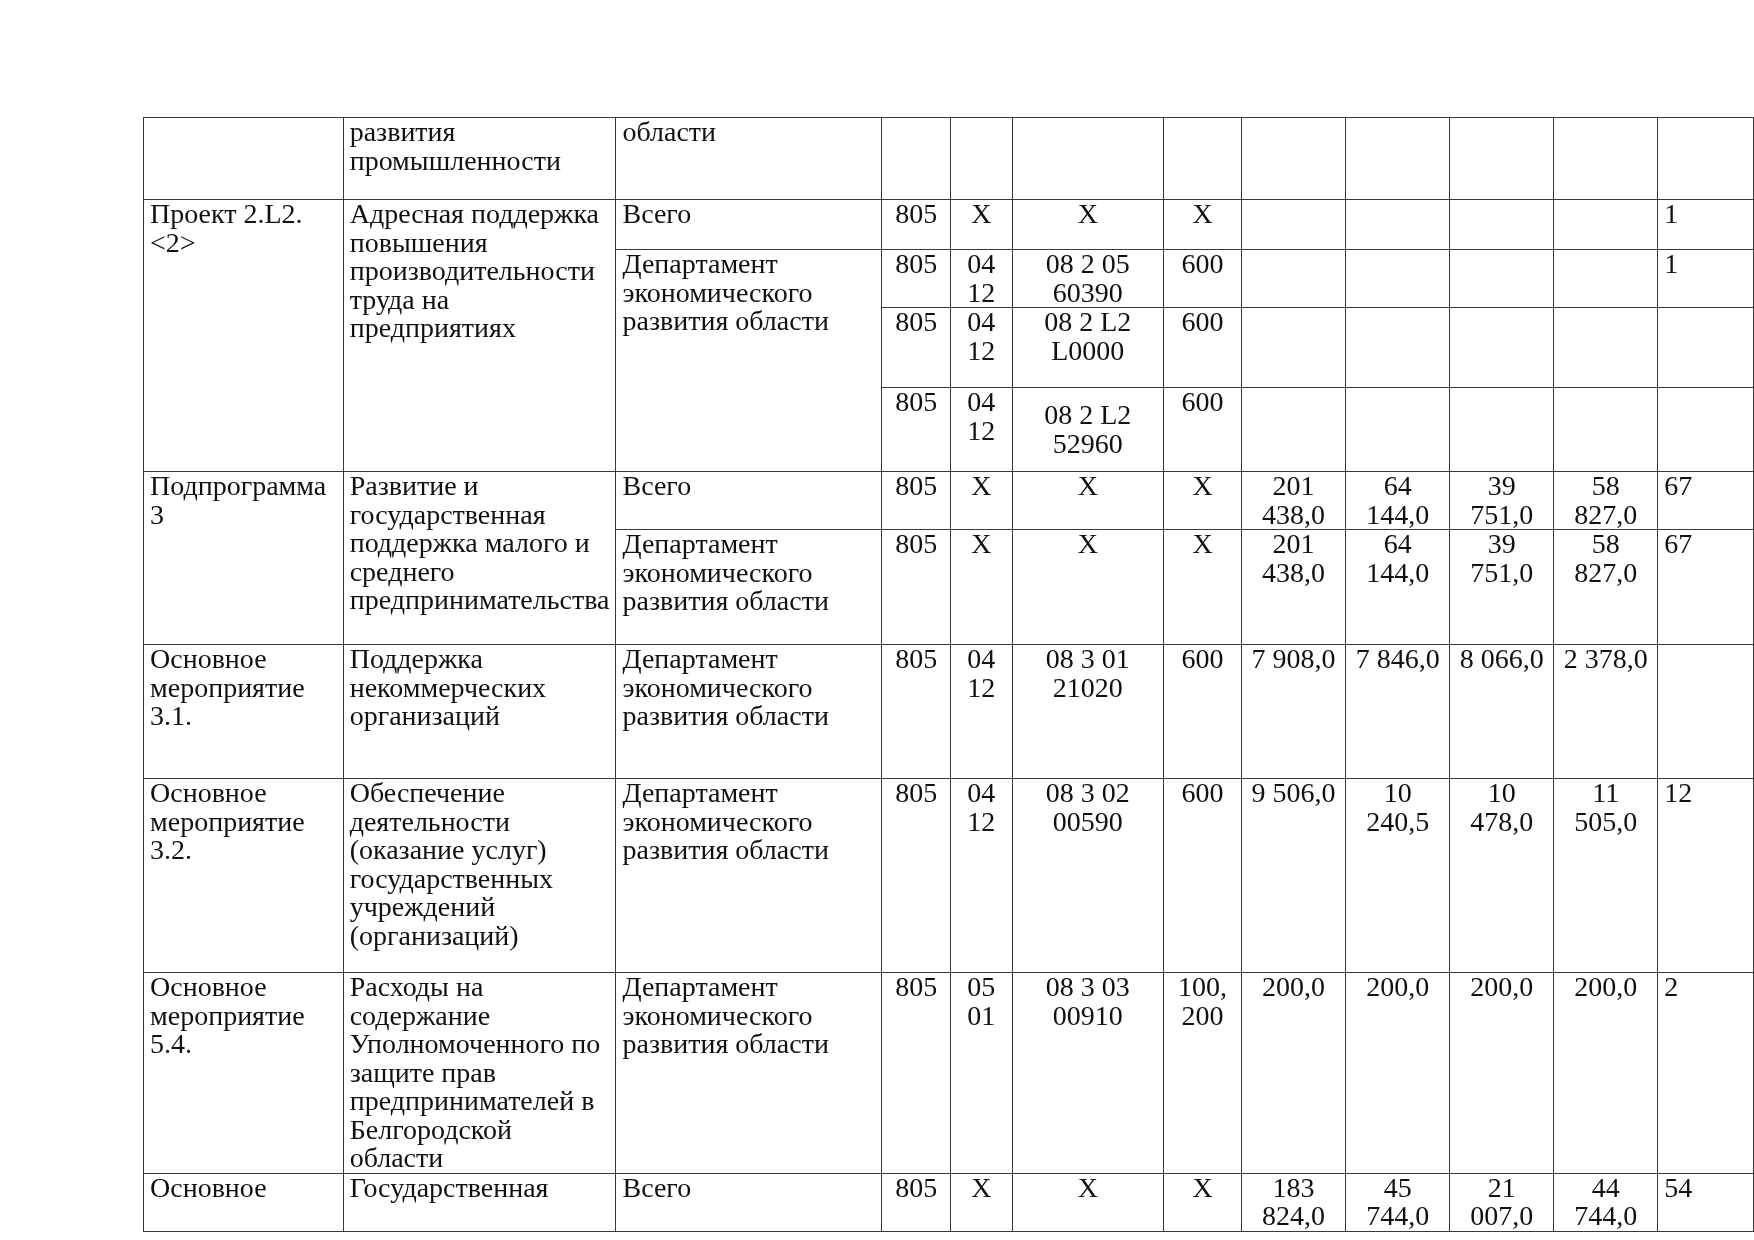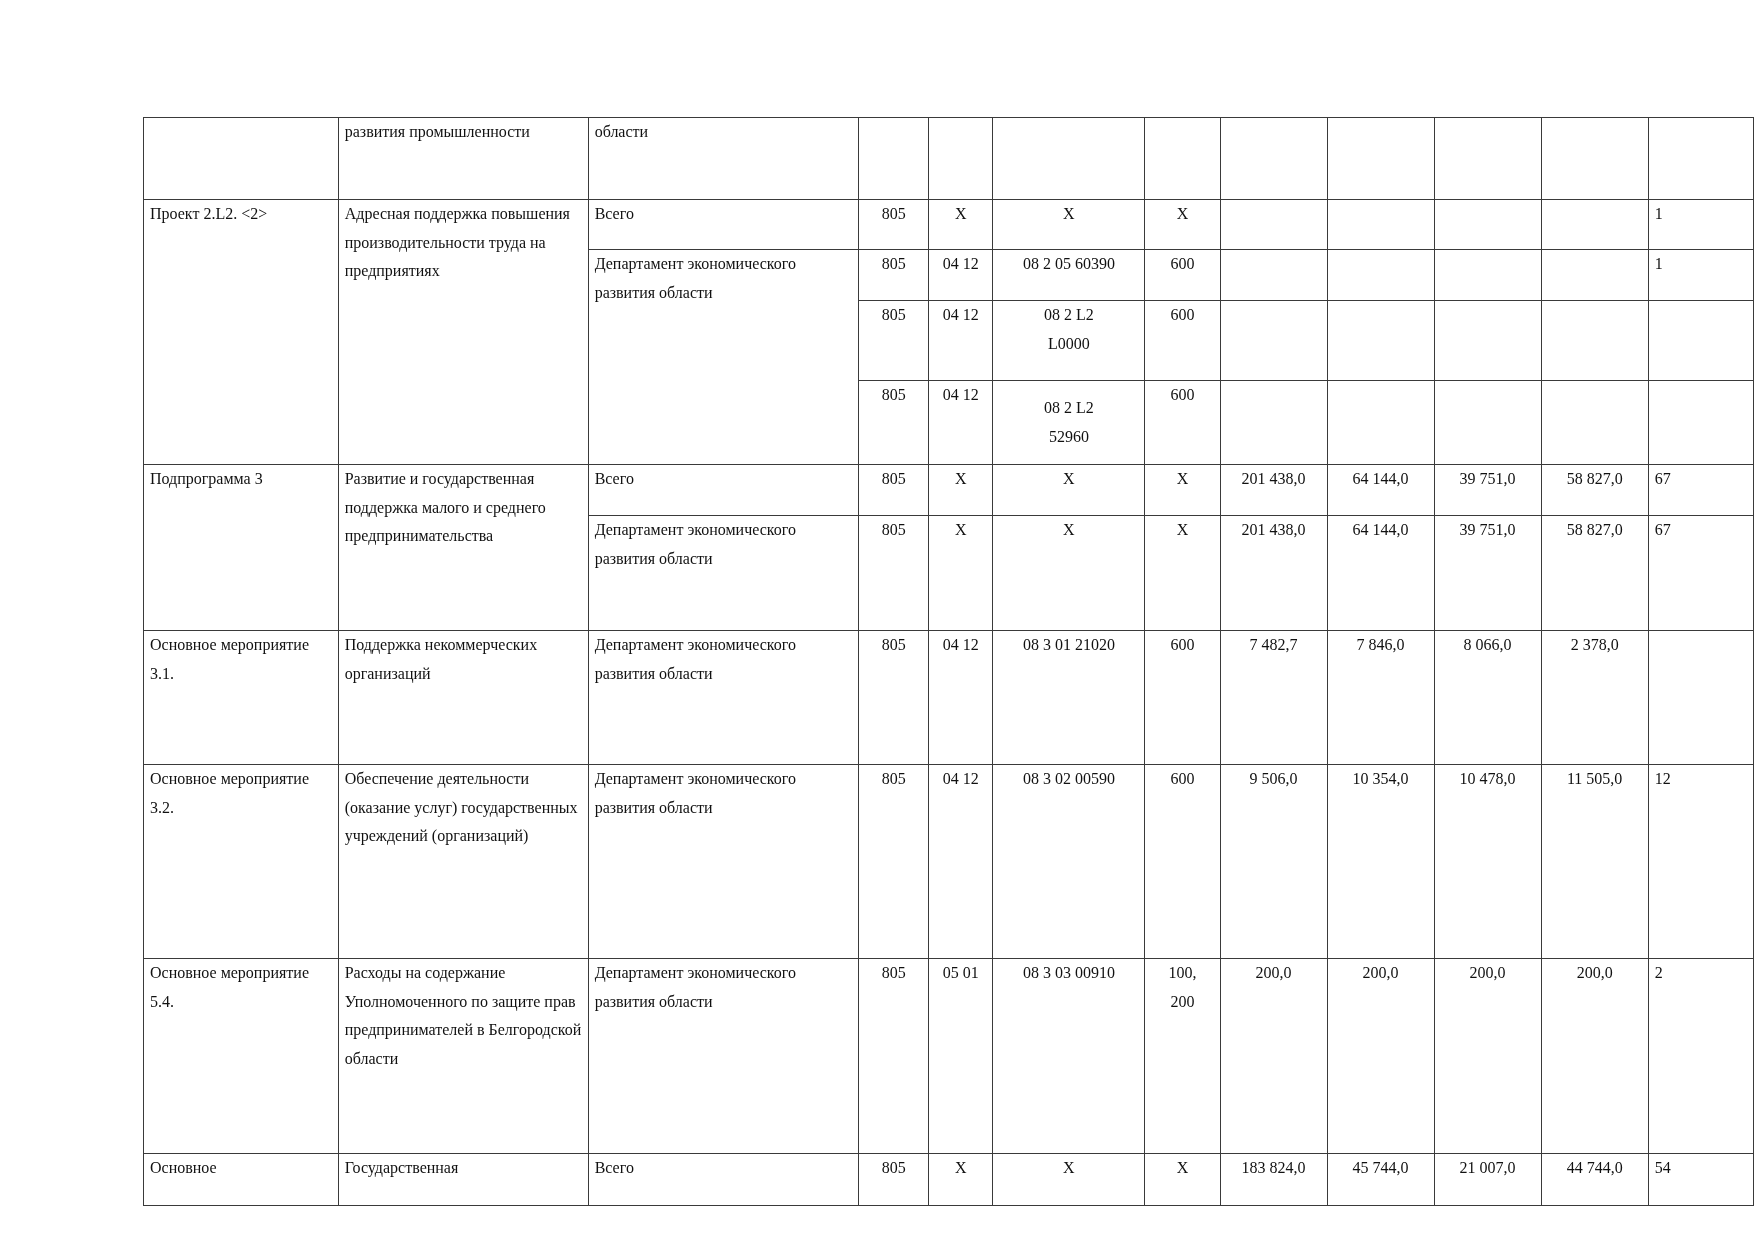--- a/index.html
+++ b/index.html
@@ -1,20 +1,20 @@
 <!DOCTYPE html>
 <html><head>
   <meta charset="utf-8">
   <style>
     html, body { margin: 0; padding: 0; background: #ffffff; }
     body { width: 1754px; height: 1240px; position: relative; overflow: hidden;
            font-family: "Liberation Serif", "DejaVu Serif", serif; color: #111; }
     .page { position: absolute; left: 0; top: 0; width: 1754px; height: 1240px; overflow: hidden; }
     table.budget { position: absolute; left: 143px; top: 117px; border-collapse: collapse;
-                   table-layout: fixed; font-size: 16px; line-height: 28.5px; }
+                   table-layout: fixed; font-size: 28px; line-height: 28.5px; }
     table.budget td { border: 1.6px solid #3a3a3a; padding: 0 6px; vertical-align: top; overflow: hidden; white-space: normal; }
     td.num { text-align: center; vertical-align: middle; padding: 0 3px; white-space: nowrap; }
     td.txt { padding-top: 10px; }
     td.mid { vertical-align: middle; }
     td.clip { text-align: left; vertical-align: middle; padding-left: 18px; white-space: nowrap; }
   </style>
 </head>
 <body>
 
 <div class="page">
@@ -127,37 +127,37 @@
     </tr>
 
     <tr style="height:134px">
       <td class="txt">Основное мероприятие 3.1.</td>
       <td class="txt">Поддержка некоммерческих организаций</td>
       <td class="txt">Департамент экономического развития области</td>
       <td class="num">805</td>
       <td class="num">04 12</td>
       <td class="num">08 3 01 21020</td>
       <td class="num">600</td>
-      <td class="num">7 482,7</td>
+      <td class="num">7 908,0</td>
       <td class="num">7 846,0</td>
       <td class="num">8 066,0</td>
       <td class="num">2 378,0</td>
       <td class="clip"></td>
     </tr>
 
     <tr style="height:194px">
       <td class="txt">Основное мероприятие 3.2.</td>
       <td class="txt">Обеспечение деятельности (оказание услуг) государственных учреждений (организаций)</td>
       <td class="txt">Департамент экономического развития области</td>
       <td class="num">805</td>
       <td class="num">04 12</td>
       <td class="num">08 3 02 00590</td>
       <td class="num">600</td>
       <td class="num">9 506,0</td>
-      <td class="num">10 354,0</td>
+      <td class="num">10 240,5</td>
       <td class="num">10 478,0</td>
       <td class="num">11 505,0</td>
       <td class="clip">12</td>
     </tr>
 
     <tr style="height:195px">
       <td class="txt">Основное мероприятие 5.4.</td>
       <td class="txt">Расходы на содержание Уполномоченного по защите прав предпринимателей в Белгородской области</td>
       <td class="txt">Департамент экономического развития области</td>
       <td class="num">805</td>

